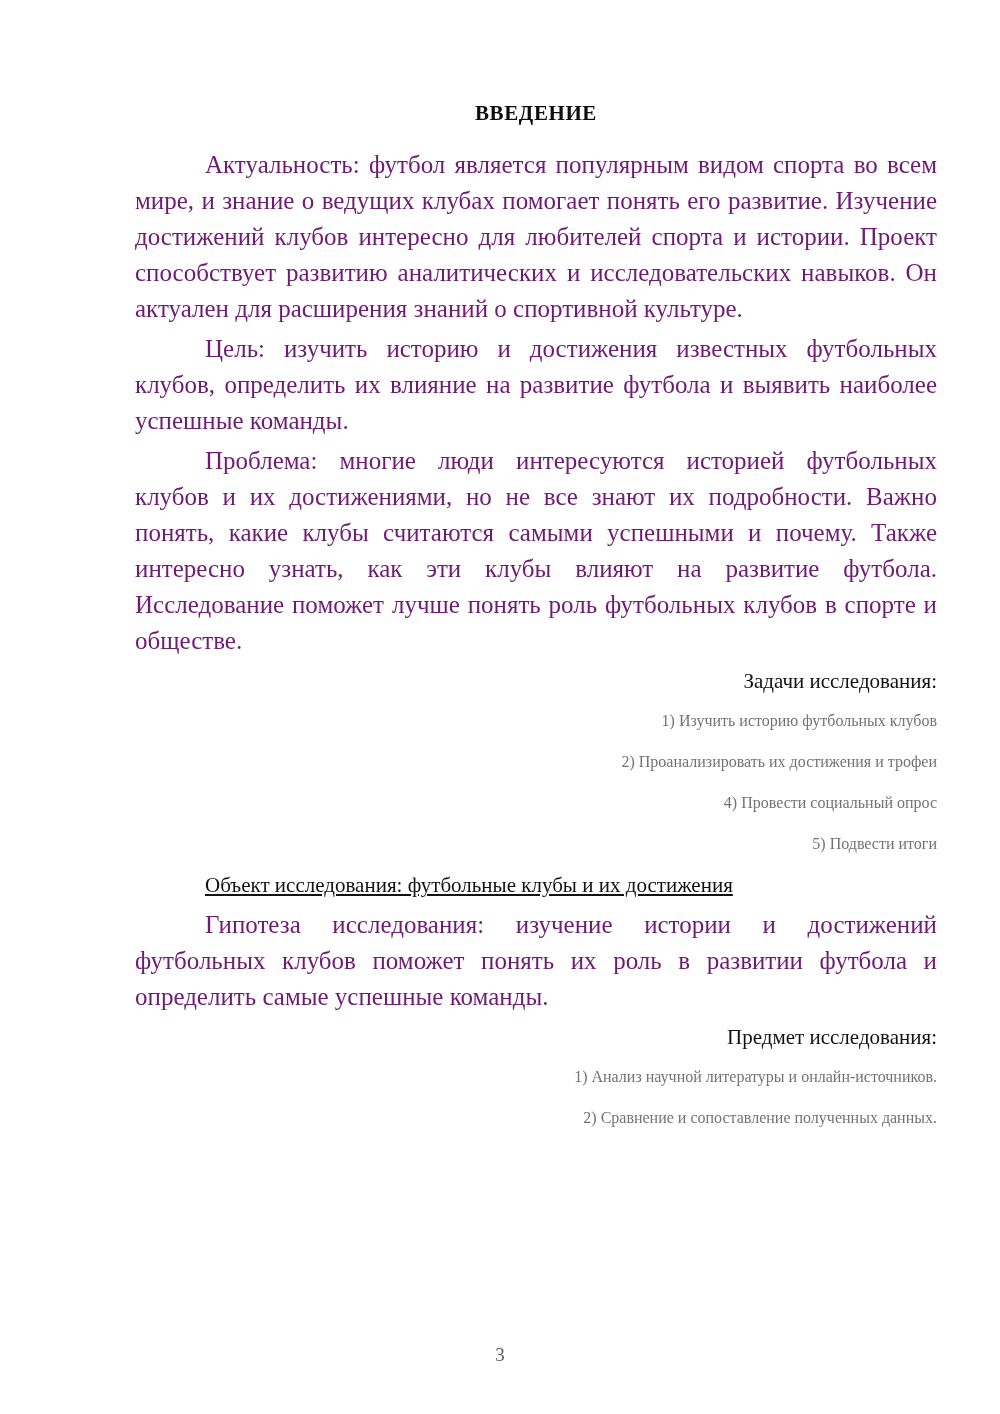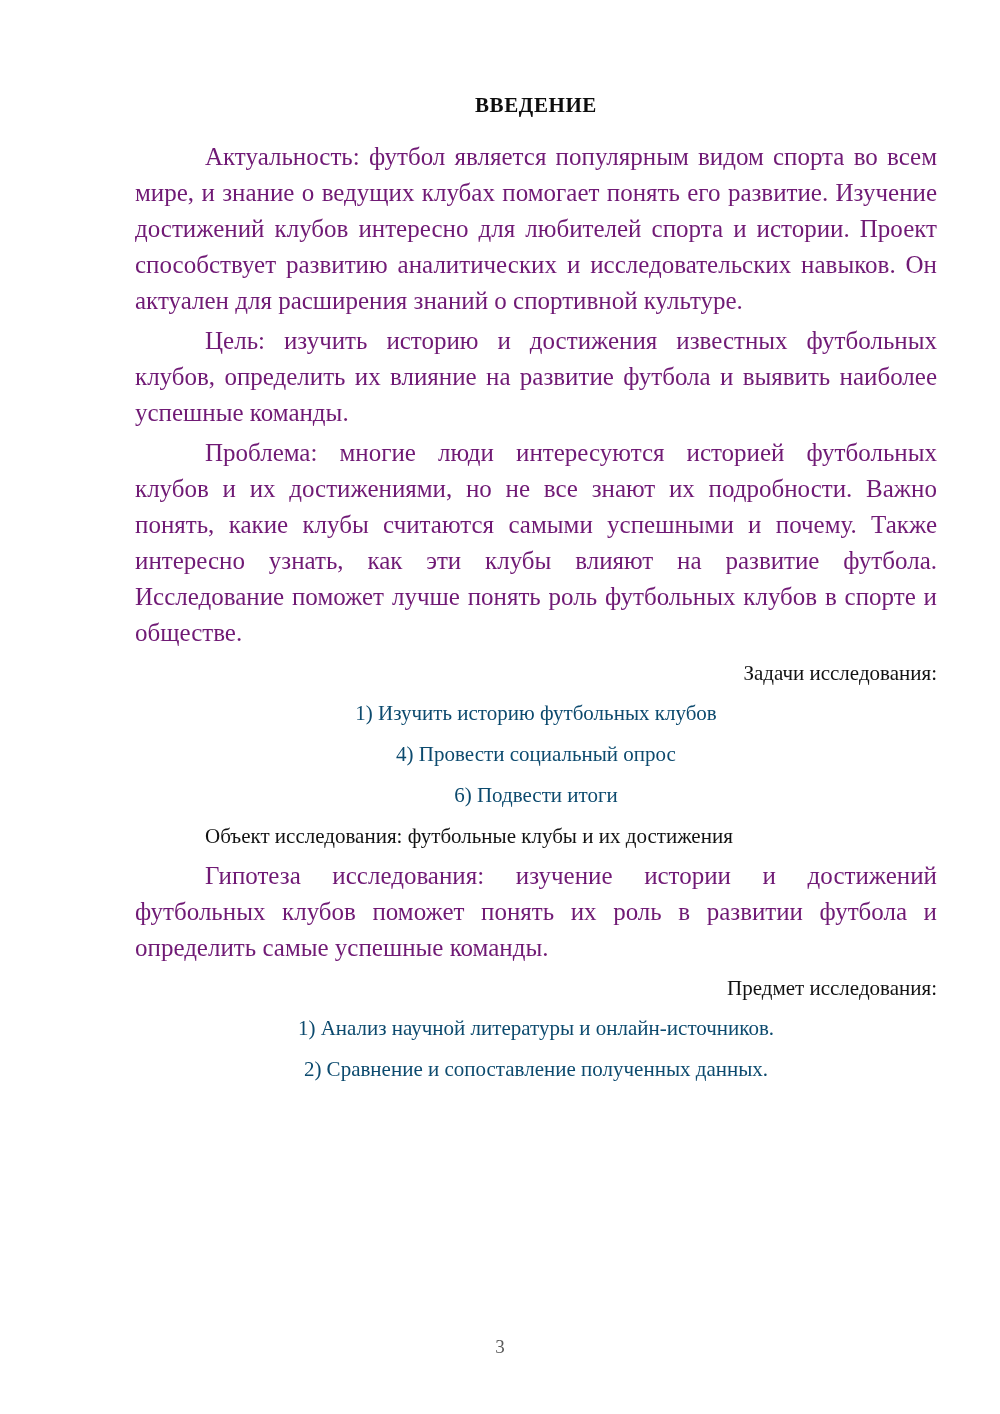--- a/index.html
+++ b/index.html
@@ -12,21 +12,21 @@
   body {
     font-family: "Liberation Serif", "DejaVu Serif", serif;
     color: #111111;
     -webkit-font-smoothing: antialiased;
   }
 
   .page {
     position: relative;
     width: 1000px;
     height: 1396px;
-    margin: 4px auto;
+    margin: 12px auto;
     background: #ffffff;
     overflow: hidden;
     box-sizing: border-box;
   }
 
   .content {
     position: absolute;
     left: 135px;
     top: 88px;
     width: 802px;
@@ -62,36 +62,37 @@
     color: #121212;
   }
 
   .plain-indent {
     font-size: 21px;
     line-height: 36px;
     text-align: left;
     text-indent: 70px;
     margin: 0 0 4px 0;
     color: #121212;
+    text-decoration: underline;
   }
 
   .num-list {
     list-style: none;
     margin: 0 0 4px 0;
     padding: 0;
   }
 
   .num-list li {
-    font-size: 21px;
+    font-size: 16px;
     line-height: 36px;
     padding-left: 43px;
     text-indent: -43px;
     margin: 0 0 5px 0;
-    color: #0c4a6e;
-    text-align: center;
+    color: #737373;
+    text-align: right;
   }
 
   .page-number {
     position: absolute;
     left: 0;
     right: 0;
     top: 1332px;
     text-align: center;
     font-size: 19px;
     color: #5a5a5a;
@@ -110,22 +111,23 @@
     <p class="para">Актуальность: футбол является популярным видом спорта во всем мире, и знание о ведущих клубах помогает понять его развитие. Изучение достижений клубов интересно для любителей спорта и истории. Проект способствует развитию аналитических и исследовательских навыков. Он актуален для расширения знаний о спортивной культуре.</p>
 
     <p class="para">Цель: изучить историю и достижения известных футбольных клубов, определить их влияние на развитие футбола и выявить наиболее успешные команды.</p>
 
     <p class="para">Проблема: многие люди интересуются историей футбольных клубов и их достижениями, но не все знают их подробности. Важно понять, какие клубы считаются самыми успешными и почему. Также интересно узнать, как эти клубы влияют на развитие футбола. Исследование поможет лучше понять роль футбольных клубов в спорте и обществе.</p>
 
     <p class="sub-head">Задачи исследования:</p>
 
     <ol class="num-list">
       <li>1) Изучить историю футбольных клубов</li>
+      <li>2) Проанализировать их достижения и трофеи</li>
       <li>4) Провести социальный опрос</li>
-      <li>6) Подвести итоги</li>
+      <li>5) Подвести итоги</li>
     </ol>
 
     <p class="plain-indent">Объект исследования: футбольные клубы и их достижения</p>
 
 
     <p class="para">Гипотеза исследования: изучение истории и достижений футбольных клубов поможет понять их роль в развитии футбола и определить самые успешные команды.</p>
 
     <p class="sub-head">Предмет исследования:</p>
 
     <ol class="num-list">

